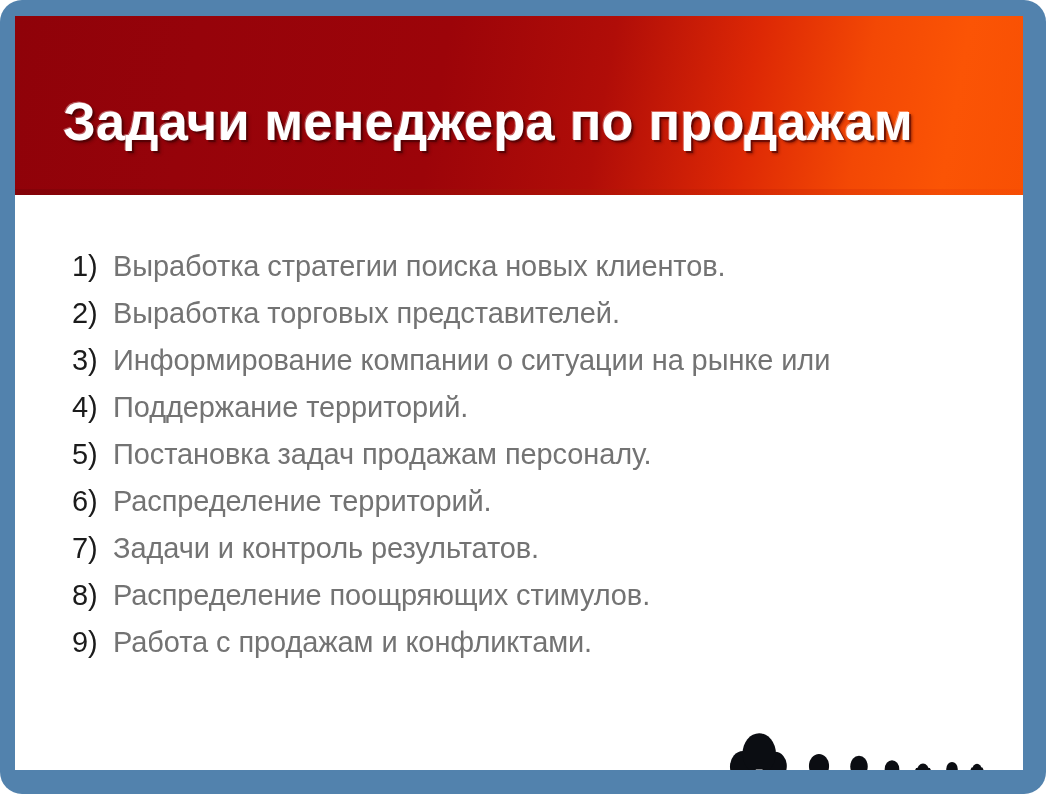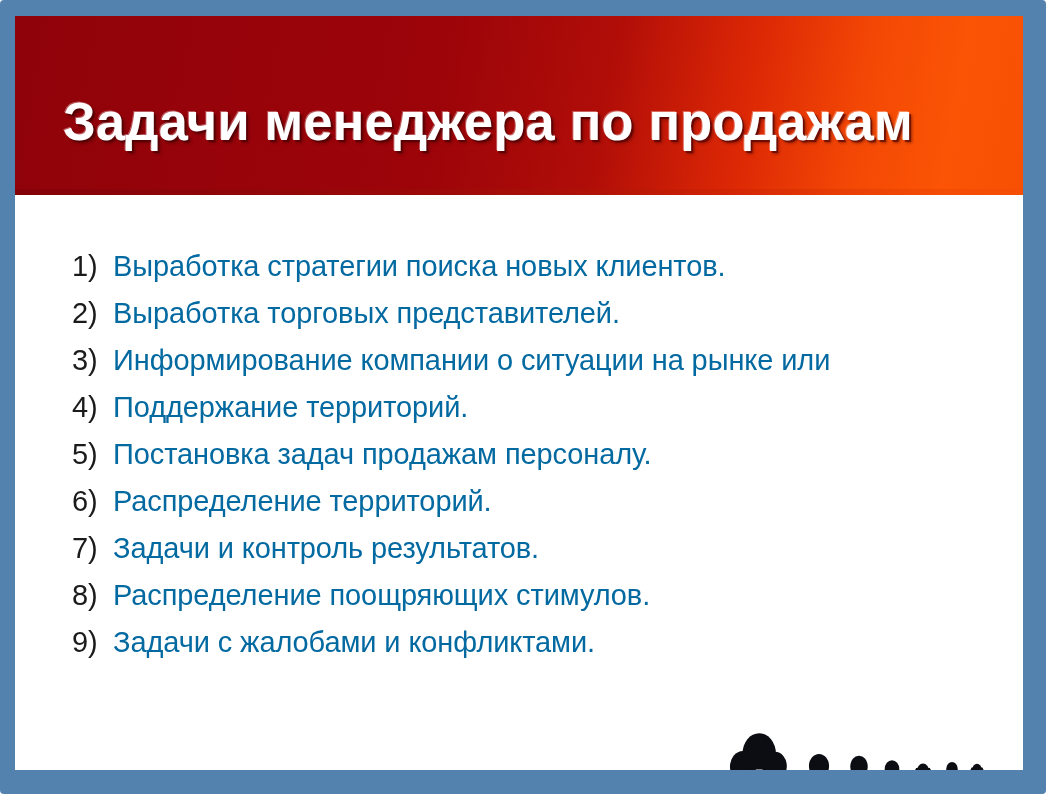--- a/index.html
+++ b/index.html
@@ -12,21 +12,21 @@
     font-family: "Liberation Sans", "DejaVu Sans", sans-serif;
   }
 
   
   .slide {
     position: relative;
     width: 1046px;
     height: 794px;
     box-sizing: border-box;
     background: #5282ad;           
-    border-radius: 4px;
+    border-radius: 22px;
     overflow: hidden;
   }
 
   
   .page {
     position: absolute;
     left: 15px;
     top: 16px;
     width: 1008px;
     height: 754px;
@@ -107,21 +107,21 @@
     color: #1b1b1b;
     letter-spacing: -0.1px;
   }
   .task-num {
     flex: 0 0 auto;
     min-width: 41px;
     color: #1b1b1b;
   }
   .task-text {
     flex: 1 1 auto;
-    color: #0369a1;
+    color: #737373;
   }
   .task-text .cont-line {
     display: block;
   }
 
   
   .people-group {
     position: absolute;
     left: 694px;
     top: 484px;
@@ -173,21 +173,21 @@
         <li class="task-item">
           <span class="task-num">7)</span>
           <span class="task-text">Задачи и контроль результатов.</span>
         </li>
         <li class="task-item">
           <span class="task-num">8)</span>
           <span class="task-text">Распределение поощряющих стимулов.</span>
         </li>
         <li class="task-item">
           <span class="task-num">9)</span>
-          <span class="task-text">Задачи с жалобами и конфликтами.</span>
+          <span class="task-text">Работа с продажам и конфликтами.</span>
         </li>
       </ol>
 
       <div class="people-group">
         <svg viewBox="0 0 300 250" xmlns="http://www.w3.org/2000/svg" aria-hidden="true">
           <defs>
             <linearGradient id="reflFade" x1="0" y1="0" x2="0" y2="1">
               <stop offset="0%" stop-color="#0b0d12" stop-opacity="0.32"></stop>
               <stop offset="55%" stop-color="#0b0d12" stop-opacity="0.10"></stop>
               <stop offset="100%" stop-color="#0b0d12" stop-opacity="0"></stop>

